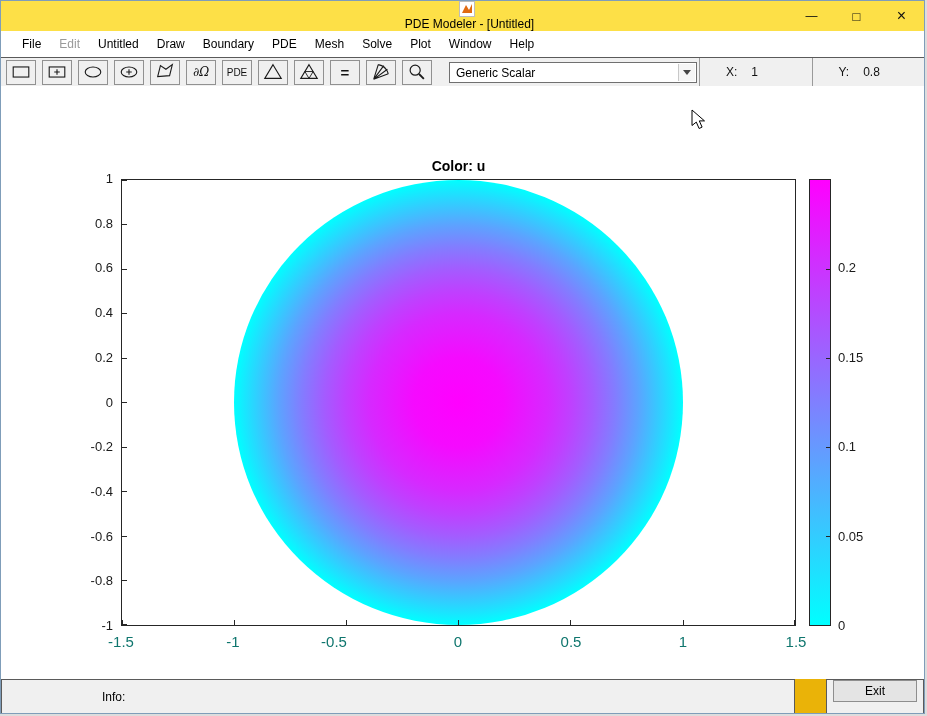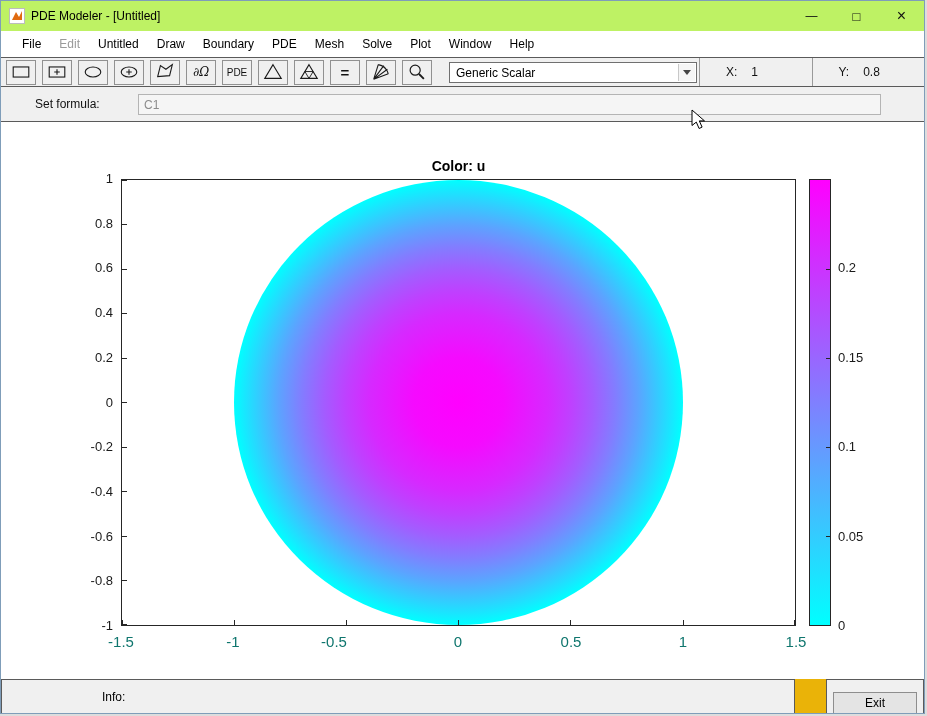--- a/index.html
+++ b/index.html
@@ -1,20 +1,20 @@
 <!DOCTYPE html>
 <html><head>
 <meta charset="utf-8">
 <style>
   * { box-sizing: border-box; margin: 0; padding: 0; }
   body { margin: 0; font-family: "Liberation Sans", sans-serif; background: #ddd; }
   .window { position: relative; width: 925px; height: 714px; border: 1px solid #7f9db9; background: #fff; overflow: hidden; }
 
   
-  .titlebar { position: absolute; left: 0; top: 0; right: 0; height: 30px; background: #bef264; display: flex; align-items: center; padding-left: 8px; }
+  .titlebar { position: absolute; left: 0; top: 0; right: 0; height: 30px; background: #fde047; display: flex; align-items: center; padding-left: 8px; flex-direction: column; }
   .titlebar .title { font-size: 12px; color: #000; margin-left: 6px; }
   .wincontrols { position: absolute; right: 0; top: 0; height: 30px; display: flex; }
   .wc { width: 45px; height: 30px; display: flex; align-items: center; justify-content: center; font-size: 13px; color: #111; cursor: default; }
   .wc.min span { font-size: 12px; }
   .wc.close span { font-size: 16px; }
 
   
   .menubar { position: absolute; left: 0; top: 30px; right: 0; height: 26px; background: #fff; display: flex; align-items: center; padding-left: 12px; }
   .mi { font-size: 12px; padding: 0 9px; line-height: 26px; color: #000; }
   .mi.disabled { color: #9a9a9a; }
@@ -51,21 +51,21 @@
   .tky { position: absolute; left: 0; width: 5px; height: 1px; background: #262626; }
   .xt { position: absolute; top: 511px; width: 42px; text-align: center; font-size: 15px; color: #0f766e; }
   .yt { position: absolute; left: 56px; width: 56px; text-align: right; font-size: 13px; color: #1a1a1a; height: 16px; line-height: 16px; }
   .colorbar { position: absolute; left: 808px; top: 57px; width: 22px; height: 447px; border: 1px solid #262626; background: linear-gradient(to top, #00ffff, #ff00ff); }
   .cbt { position: absolute; right: 0; width: 4px; height: 1px; background: #262626; }
   .ct { position: absolute; left: 837px; width: 44px; text-align: left; font-size: 13px; color: #1a1a1a; height: 16px; line-height: 16px; }
 
   
   .statusbar { position: absolute; left: 0; top: 678px; right: 0; height: 36px; background: #eab308; }
   .infobox { position: absolute; left: 0; top: 0; width: 794px; height: 36px; border: 1px solid #5a5a5a; display: flex; align-items: center; gap: 16px; padding-left: 100px; font-size: 12px; background: #f0f0f0; color: #000; }
-  .exitbox { position: absolute; left: 793px; top: 0; right: 0; height: 36px; border: 1px solid #5a5a5a; display: flex; align-items: flex-end; justify-content: center; background: #f0f0f0; margin-left: 32px; }
+  .exitbox { position: absolute; left: 793px; top: 0; right: 0; height: 36px; border: 1px solid #5a5a5a; display: flex; align-items: flex-start; justify-content: center; background: #f0f0f0; margin-left: 32px; }
   .exitbtn { width: 84px; height: 22px; background: #e4e4e4; border: 1px solid #8e8e8e; font-size: 12px; font-family: "Liberation Sans", sans-serif; color: #000; }
 
   .cursor { position: absolute; left: 690px; top: 108px; z-index: 50; }
 </style>
 </head>
 <body>
 
 <div class="window">
 
   <div class="titlebar">
@@ -173,24 +173,20 @@
         <span>X:</span>
         <span>1</span>
       </div>
       <div class="coord">
         <span>Y:</span>
         <span>0.8</span>
       </div>
     </div>
   </div>
 
-  <div class="formulabar">
-    <span class="flabel">Set formula:</span>
-    <input class="finput" type="text" value="C1" style="">
-  </div>
 
   <div class="plotarea">
     <div class="ptitle">Color: u</div>
 
     <div class="axes">
       <div class="disk"></div>
       <div class="tkx" style="left:0"></div>
       <div class="tkx" style="left:112px"></div>
       <div class="tkx" style="left:224px"></div>
       <div class="tkx" style="left:336px"></div>

